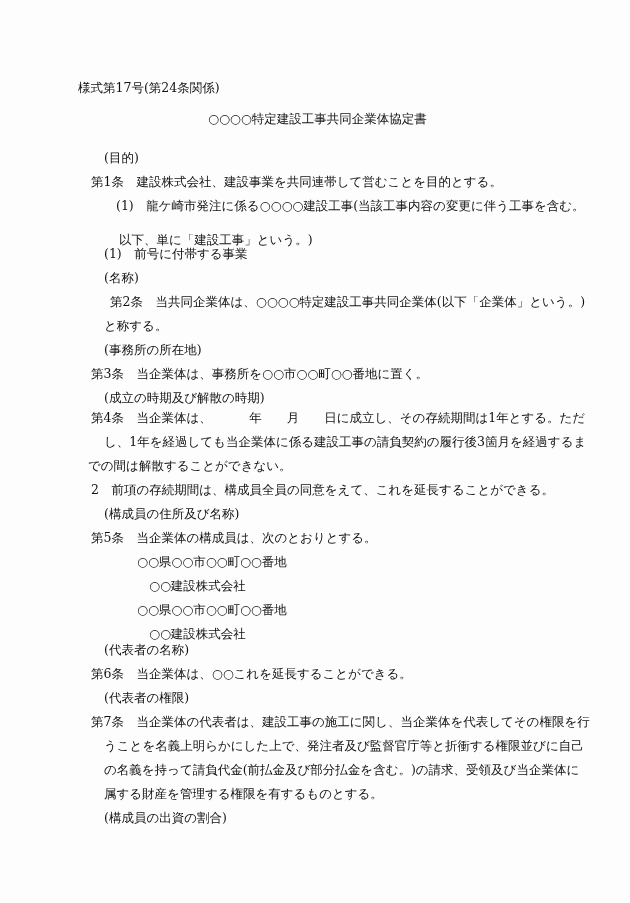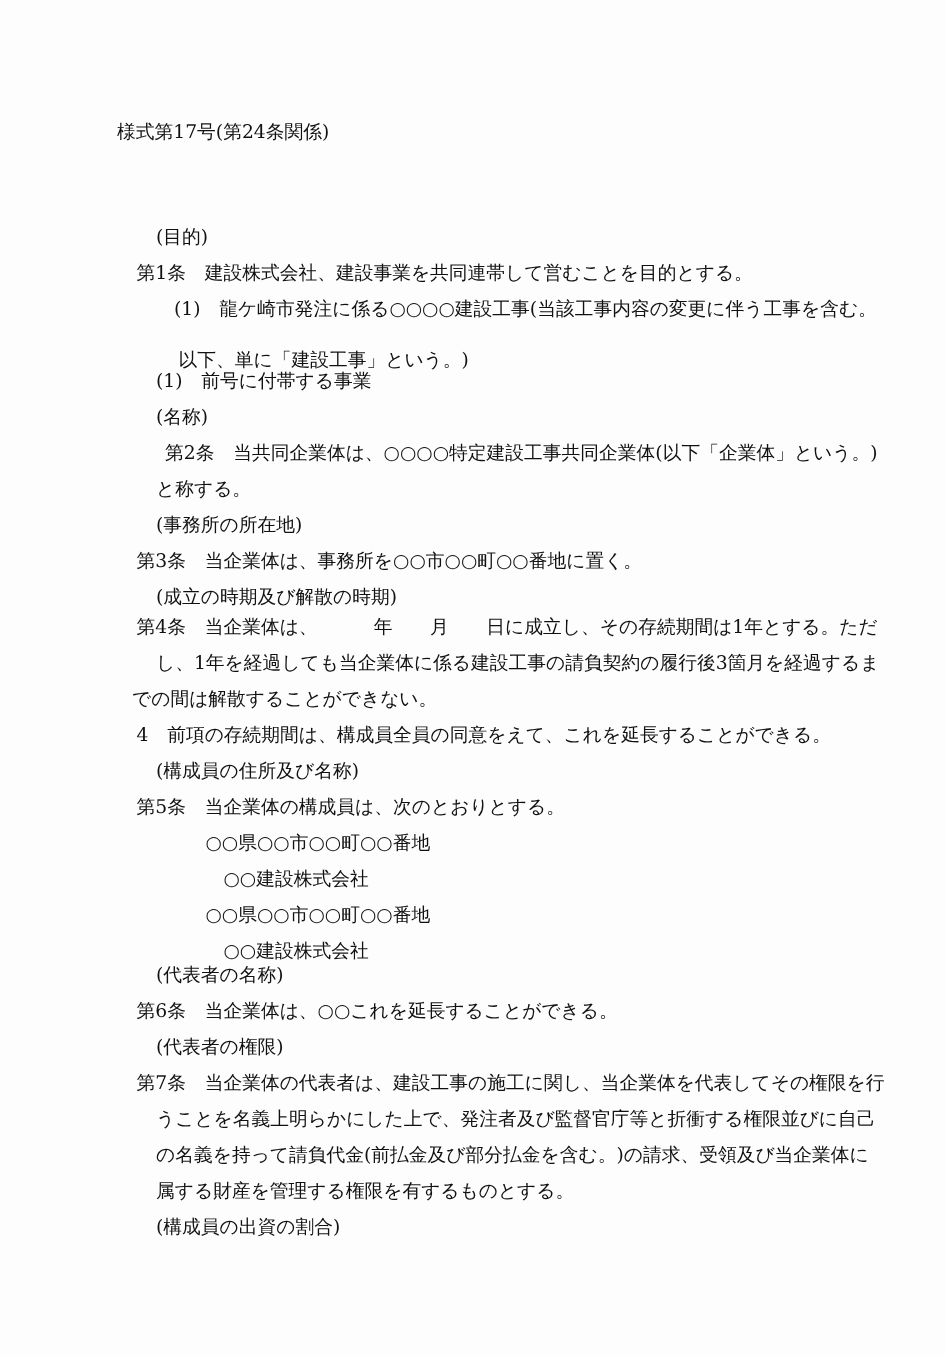--- a/index.html
+++ b/index.html
@@ -9,36 +9,37 @@
     color:#111; font-size:12.5px;
   }
   .page { position:relative; width:630px; height:674px; }
   .line { position:absolute; white-space:nowrap; line-height:16px; }
 </style>
 </head>
 <body>
 
 <div class="page">
   <div class="line" style="left:78px;top:80px;">様式第17号(第24条関係)</div>
+  <div class="line" style="left:208px;top:111px;">○○○○特定建設工事共同企業体協定書</div>
   <div id="body-lines">
       <div class="line" style="left: 104px; top: 150px;">(目的)</div>
       <div class="line" style="left: 91px; top: 174px;">第1条　建設株式会社、建設事業を共同連帯して営むことを目的とする。</div>
       <div class="line" style="left: 116px; top: 198px;">(1)　龍ケ崎市発注に係る○○○○建設工事(当該工事内容の変更に伴う工事を含む。</div>
       <div class="line" style="left: 119px; top: 232px;">以下、単に「建設工事」という。)</div>
       <div class="line" style="left: 104px; top: 246px;">(1)　前号に付帯する事業</div>
       <div class="line" style="left: 104px; top: 270px;">(名称)</div>
       <div class="line" style="left: 98px; top: 294px; margin-left: 12px;">第2条　当共同企業体は、○○○○特定建設工事共同企業体(以下「企業体」という。)</div>
       <div class="line" style="left: 104px; top: 318px;">と称する。</div>
       <div class="line" style="left: 104px; top: 342px;">(事務所の所在地)</div>
       <div class="line" style="left: 91px; top: 366px;">第3条　当企業体は、事務所を○○市○○町○○番地に置く。</div>
       <div class="line" style="left: 104px; top: 390px;">(成立の時期及び解散の時期)</div>
       <div class="line" style="left: 91px; top: 410px;">第4条　当企業体は、　　　年　　月　　日に成立し、その存続期間は1年とする。ただ</div>
       <div class="line" style="left: 104px; top: 434px;">し、1年を経過しても当企業体に係る建設工事の請負契約の履行後3箇月を経過するま</div>
       <div class="line" style="left: 88px; top: 458px;">での間は解散することができない。</div>
-      <div class="line" style="left: 91px; top: 482px;">4　前項の存続期間は、構成員全員の同意をえて、これを延長することができる。</div>
+      <div class="line" style="left: 91px; top: 482px;">2　前項の存続期間は、構成員全員の同意をえて、これを延長することができる。</div>
       <div class="line" style="left: 104px; top: 506px;">(構成員の住所及び名称)</div>
       <div class="line" style="left: 91px; top: 530px;">第5条　当企業体の構成員は、次のとおりとする。</div>
       <div class="line" style="left: 137px; top: 554px;">○○県○○市○○町○○番地</div>
       <div class="line" style="left: 149px; top: 578px;">○○建設株式会社</div>
       <div class="line" style="left: 137px; top: 602px;">○○県○○市○○町○○番地</div>
       <div class="line" style="left: 149px; top: 626px;">○○建設株式会社</div>
       <div class="line" style="left: 104px; top: 642px;">(代表者の名称)</div>
       <div class="line" style="left: 91px; top: 666px;">第6条　当企業体は、○○これを延長することができる。</div>
       <div class="line" style="left: 104px; top: 690px;">(代表者の権限)</div>
       <div class="line" style="left: 91px; top: 714px;">第7条　当企業体の代表者は、建設工事の施工に関し、当企業体を代表してその権限を行</div>

